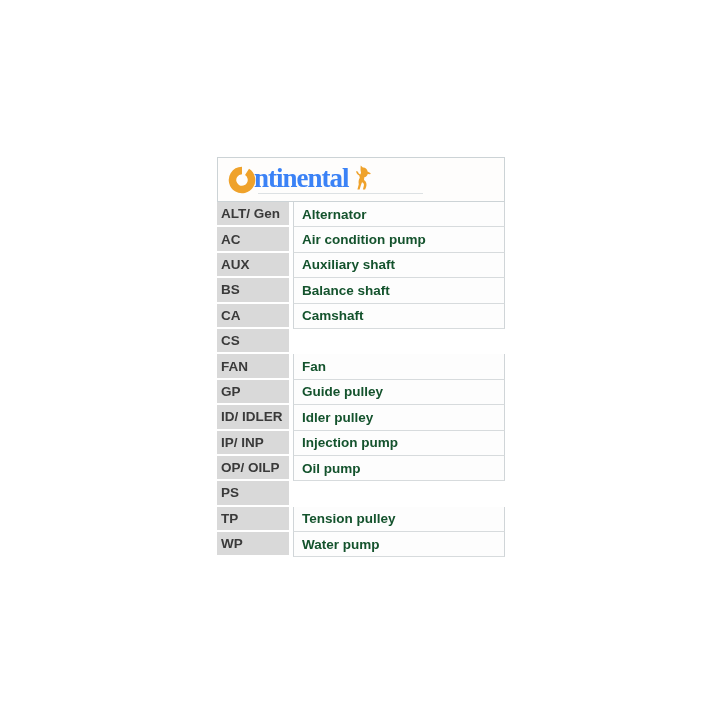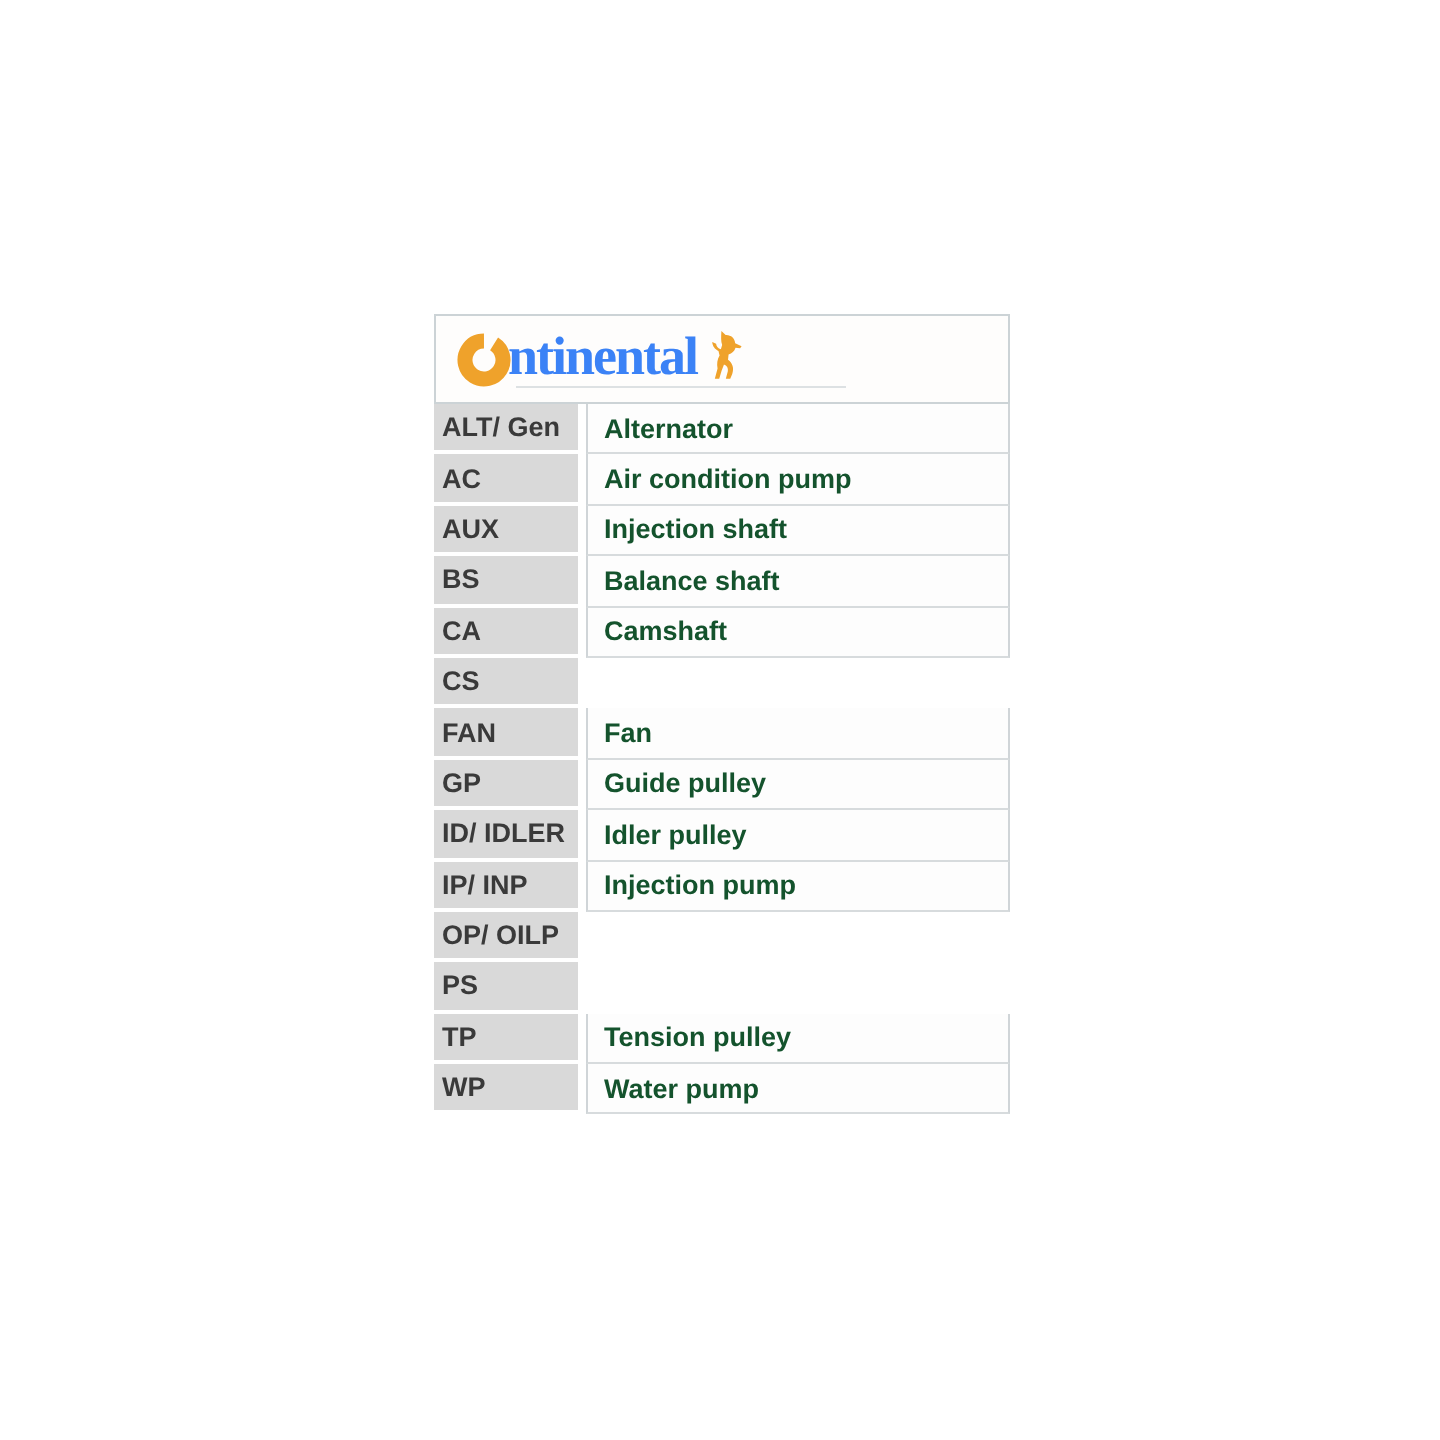--- a/index.html
+++ b/index.html
@@ -74,21 +74,21 @@
       <div class="desc">Alternator</div>
     </div>
     <div class="row">
       <div class="abbr">AC</div>
       <div class="colgap"></div>
       <div class="desc">Air condition pump</div>
     </div>
     <div class="row">
       <div class="abbr">AUX</div>
       <div class="colgap"></div>
-      <div class="desc">Injection shaft</div>
+      <div class="desc">Auxiliary shaft</div>
     </div>
     <div class="row">
       <div class="abbr">BS</div>
       <div class="colgap"></div>
       <div class="desc">Balance shaft</div>
     </div>
     <div class="row">
       <div class="abbr">CA</div>
       <div class="colgap"></div>
       <div class="desc">Camshaft</div>
@@ -113,20 +113,21 @@
       <div class="desc">Idler pulley</div>
     </div>
     <div class="row">
       <div class="abbr">IP/ INP</div>
       <div class="colgap"></div>
       <div class="desc">Injection pump</div>
     </div>
     <div class="row">
       <div class="abbr">OP/ OILP</div>
       <div class="colgap"></div>
+      <div class="desc">Oil pump</div>
     </div>
     <div class="row">
       <div class="abbr">PS</div>
       <div class="colgap"></div>
     </div>
     <div class="row">
       <div class="abbr">TP</div>
       <div class="colgap"></div>
       <div class="desc">Tension pulley</div>
     </div>

